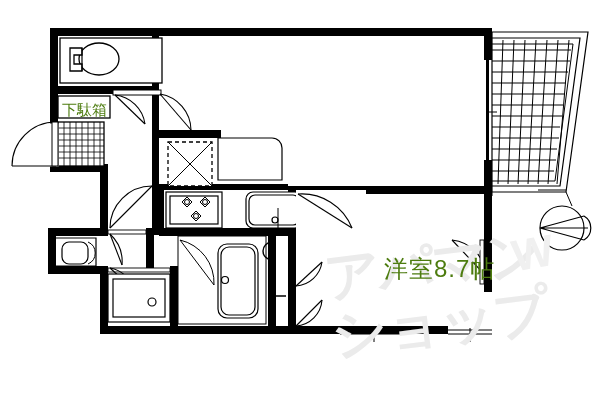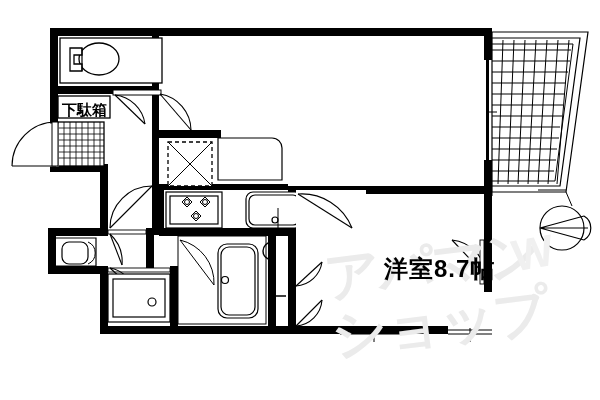--- a/index.html
+++ b/index.html
@@ -6,24 +6,24 @@
   #plan{
     position:relative;
     width:600px;height:400px;
     background:#ffffff;
     overflow:hidden;
     font-family:"Liberation Sans","DejaVu Sans",sans-serif;
   }
   #plan svg{position:absolute;left:0;top:0;}
   .rlabel{
     position:absolute;
-    color:#000000;
+    color:#4d7c0f;
     white-space:nowrap;
     letter-spacing:1px;
-    font-weight:700;
+    font-weight:400;
   }
   #ldk-label{left:220px;top:88px;font-size:27px;}
   #room-label{left:336px;top:253px;font-size:24px;margin-left:48px;}
   #shoe-label{left:62px;top:101px;font-size:15px;letter-spacing:0px;}
   #watermark{
     position:absolute;left:328px;top:233px;
     width:260px;height:130px;
     color:#ebebeb;
     font-size:55px;font-weight:700;
     line-height:58px;

